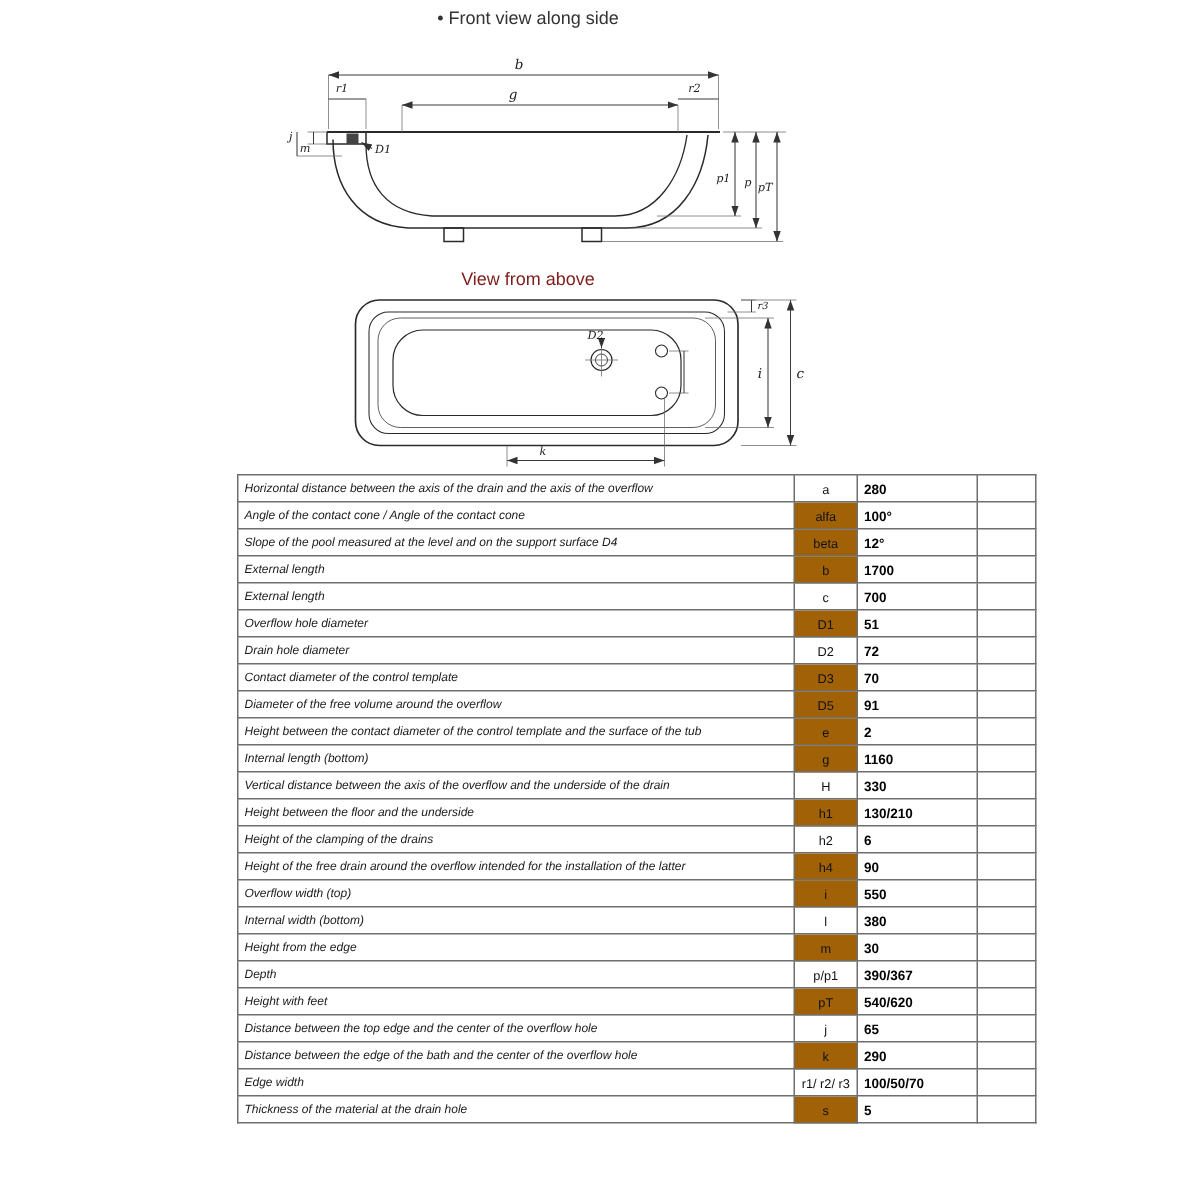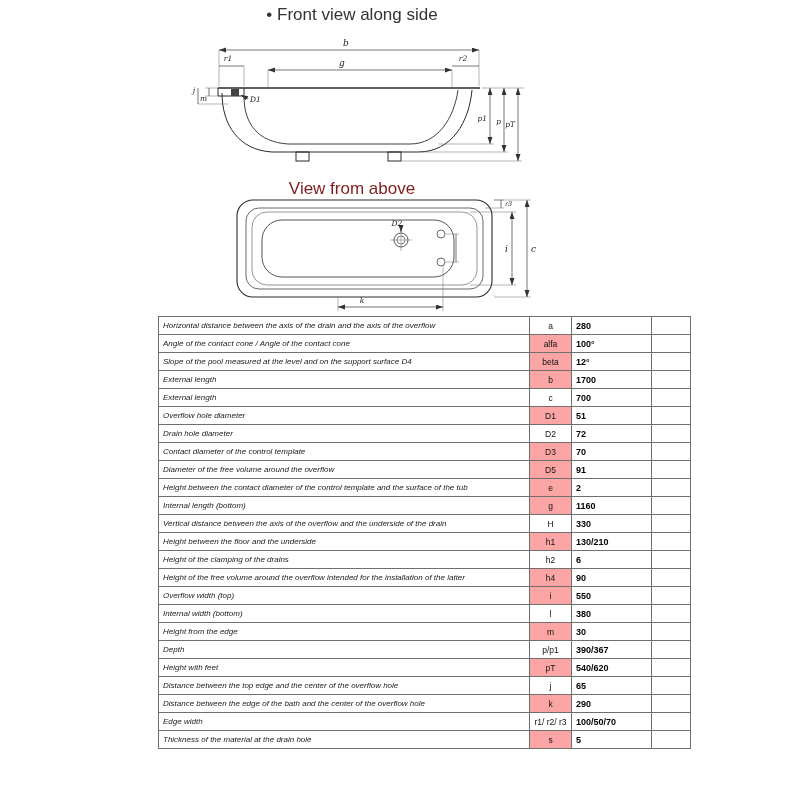--- a/index.html
+++ b/index.html
@@ -2,21 +2,21 @@
 <html><head>
 <meta charset="utf-8">
 <style>
   html,body { margin:0; padding:0; background:#fff; }
   #screen {
     position:relative; width:800px; height:800px; background:#ffffff; overflow:hidden;
     font-family:"Liberation Sans", sans-serif;
   }
   .view-title {
     position:absolute; left:0; width:704px; text-align:center;
-    font-size:17px; color:#333;
+    font-size:12px; color:#333;
   }
   #front-title { top:5px; }
   #top-title   { top:179px; color:#7f1d1d; }
   #drawings { position:absolute; left:0; top:0; pointer-events:none; }
 
   .tub  { stroke:#2a2a2a; fill:none; }
   .dim  { stroke:#3a3a3a; fill:none; stroke-width:0.7; }
   .ext  { stroke:#6a6a6a; fill:none; stroke-width:0.5; }
   .dim-label    { font:italic 9px "DejaVu Serif", serif; fill:#1c1c1c; }
   .dim-label-sm { font:italic 7.5px "DejaVu Serif", serif; fill:#1c1c1c; }
@@ -31,21 +31,21 @@
     vertical-align:middle;
   }
   #spec-table td.desc {
     width:362px; font:italic 8px "Liberation Sans", sans-serif; color:#1a1a1a;
     overflow:hidden; white-space:nowrap;
   }
   #spec-table td.sym {
     width:37px; text-align:center; font:8.5px "Liberation Sans", sans-serif;
     color:#111; white-space:nowrap; padding:1px 2px;
   }
-  #spec-table tr.shaded td.sym { background:#fca5a5; }
+  #spec-table tr.shaded td.sym { background:#a16207; }
   #spec-table td.val {
     width:65px; text-align:left; padding-right:10px;
     font:bold 9px "Liberation Sans", sans-serif; color:#000; white-space:nowrap;
   }
   #spec-table td.unit { width:30px; }
 </style>
 </head>
 <body>
 
 <div id="screen">
@@ -232,21 +232,21 @@
           <td class="val">130/210</td>
           <td class="unit"></td>
         </tr>
         <tr>
           <td class="desc">Height of the clamping of the drains</td>
           <td class="sym">h2</td>
           <td class="val">6</td>
           <td class="unit"></td>
         </tr>
         <tr class="shaded">
-          <td class="desc">Height of the free volume around the overflow intended for the installation of the latter</td>
+          <td class="desc">Height of the free drain around the overflow intended for the installation of the latter</td>
           <td class="sym">h4</td>
           <td class="val">90</td>
           <td class="unit"></td>
         </tr>
         <tr class="shaded">
           <td class="desc">Overflow width (top)</td>
           <td class="sym">i</td>
           <td class="val">550</td>
           <td class="unit"></td>
         </tr>

